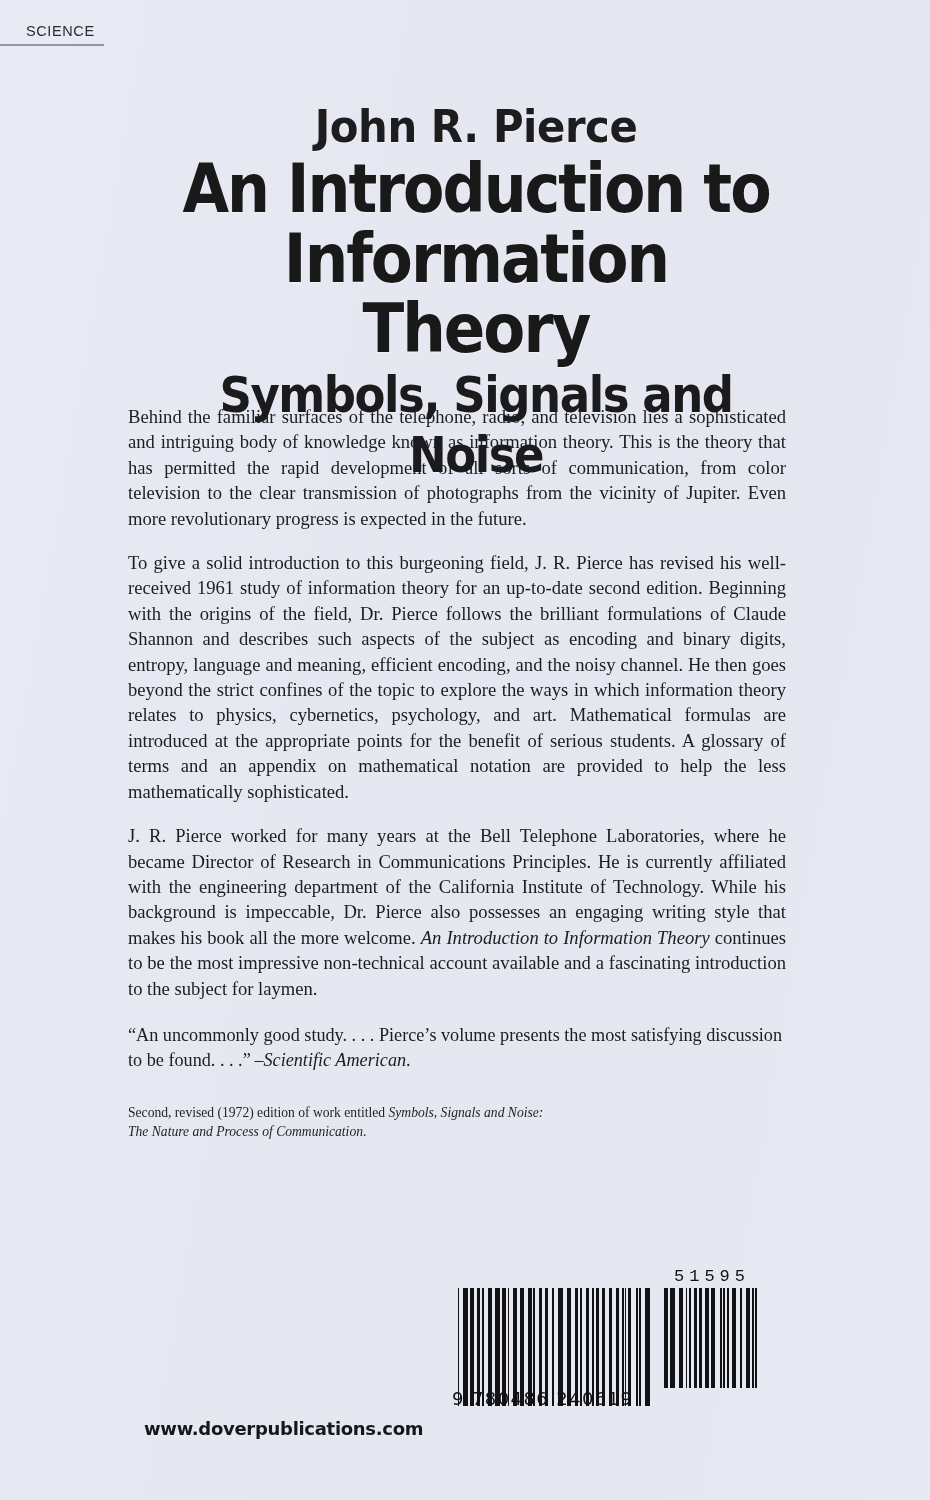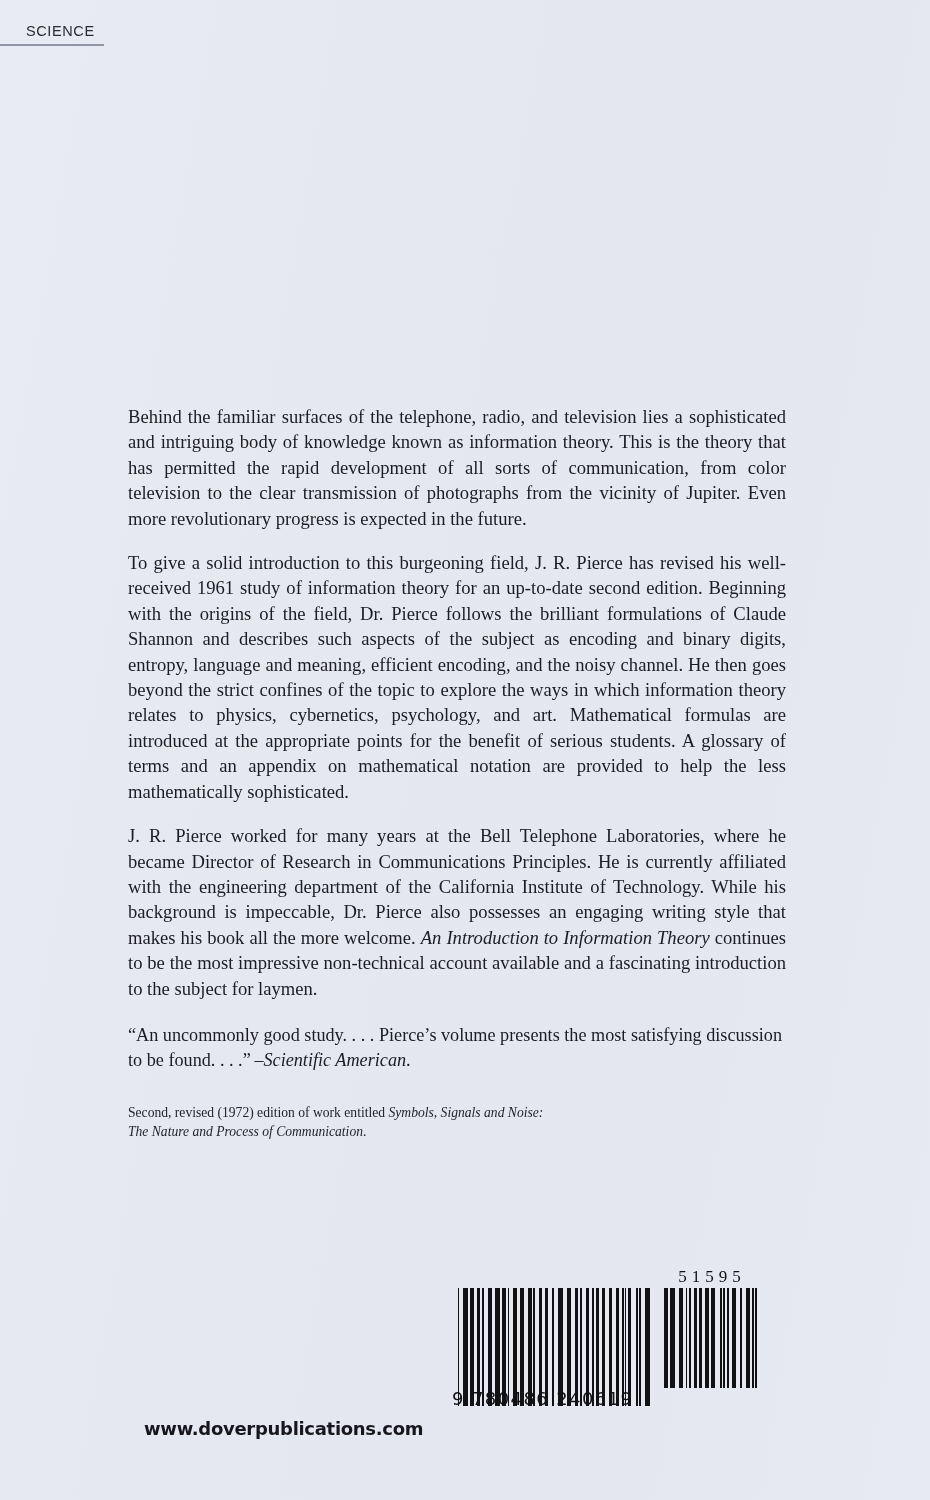--- a/index.html
+++ b/index.html
@@ -192,21 +192,21 @@
     position: absolute;
     inset: 0;
     background-repeat: repeat-x;
   }
   .addon-digits {
     position: absolute;
     top: -21px;
     left: 0;
     right: 0;
     text-align: center;
-    font-family: Liberation Serif, serif;
+    font-family: Liberation Mono, monospace;
     font-size: 17px;
     letter-spacing: 5px;
     color: #121214;
   }
   .main-digits {
     position: absolute;
     left: -6px;
     bottom: -3px;
     width: 212px;
     font-family: "DejaVu Sans", sans-serif;
@@ -230,20 +230,26 @@
 </style>
 </head>
 <body>
 
 <div class="page">
 
   <div class="category">
     <span class="category-label">SCIENCE</span>
   </div>
 
+  <div class="title-block">
+    <span class="author-name">John R. Pierce</span>
+    <span class="title-line-1">An Introduction to</span>
+    <span class="title-line-2">Information Theory</span>
+    <span class="subtitle-line">Symbols, Signals and Noise</span>
+  </div>
 
   <div class="copy">
     <p class="para">Behind the familiar surfaces of the telephone, radio, and television lies a sophisticated and intriguing body of knowledge known as information theory. This is the theory that has permitted the rapid development of all sorts of communication, from color television to the clear transmission of photographs from the vicinity of Jupiter. Even more revolutionary progress is expected in the future.</p>
     <p class="para">To give a solid introduction to this burgeoning field, J. R. Pierce has revised his well-received 1961 study of information theory for an up-to-date second edition. Beginning with the origins of the field, Dr. Pierce follows the brilliant formulations of Claude Shannon and describes such aspects of the subject as encoding and binary digits, entropy, language and meaning, efficient encoding, and the noisy channel. He then goes beyond the strict confines of the topic to explore the ways in which information theory relates to physics, cybernetics, psychology, and art. Mathematical formulas are introduced at the appropriate points for the benefit of serious students. A glossary of terms and an appendix on mathematical notation are provided to help the less mathematically sophisticated.</p>
     <p class="para last"><span>J. R. Pierce worked for many years at the Bell Telephone Laboratories, where he became Director of Research in Communications Principles. He is currently affiliated with the engineering department of the California Institute of Technology. While his background is impeccable, Dr. Pierce also possesses an engaging writing style that makes his book all the more welcome. </span><span class="ital">An Introduction to Information Theory</span><span> continues to be the most impressive non-technical account available and a fascinating introduction to the subject for laymen.</span></p>
     <p class="quote-para"><span>“An uncommonly good study. . . . Pierce’s volume presents the most satisfying discussion to be found. . . .” –</span><span class="src">Scientific American</span><span>.</span></p>
   </div>
 
   <div class="fineprint">
     <span>Second, revised (1972) edition of work entitled </span><span class="ital">Symbols, Signals and Noise:</span><br>

